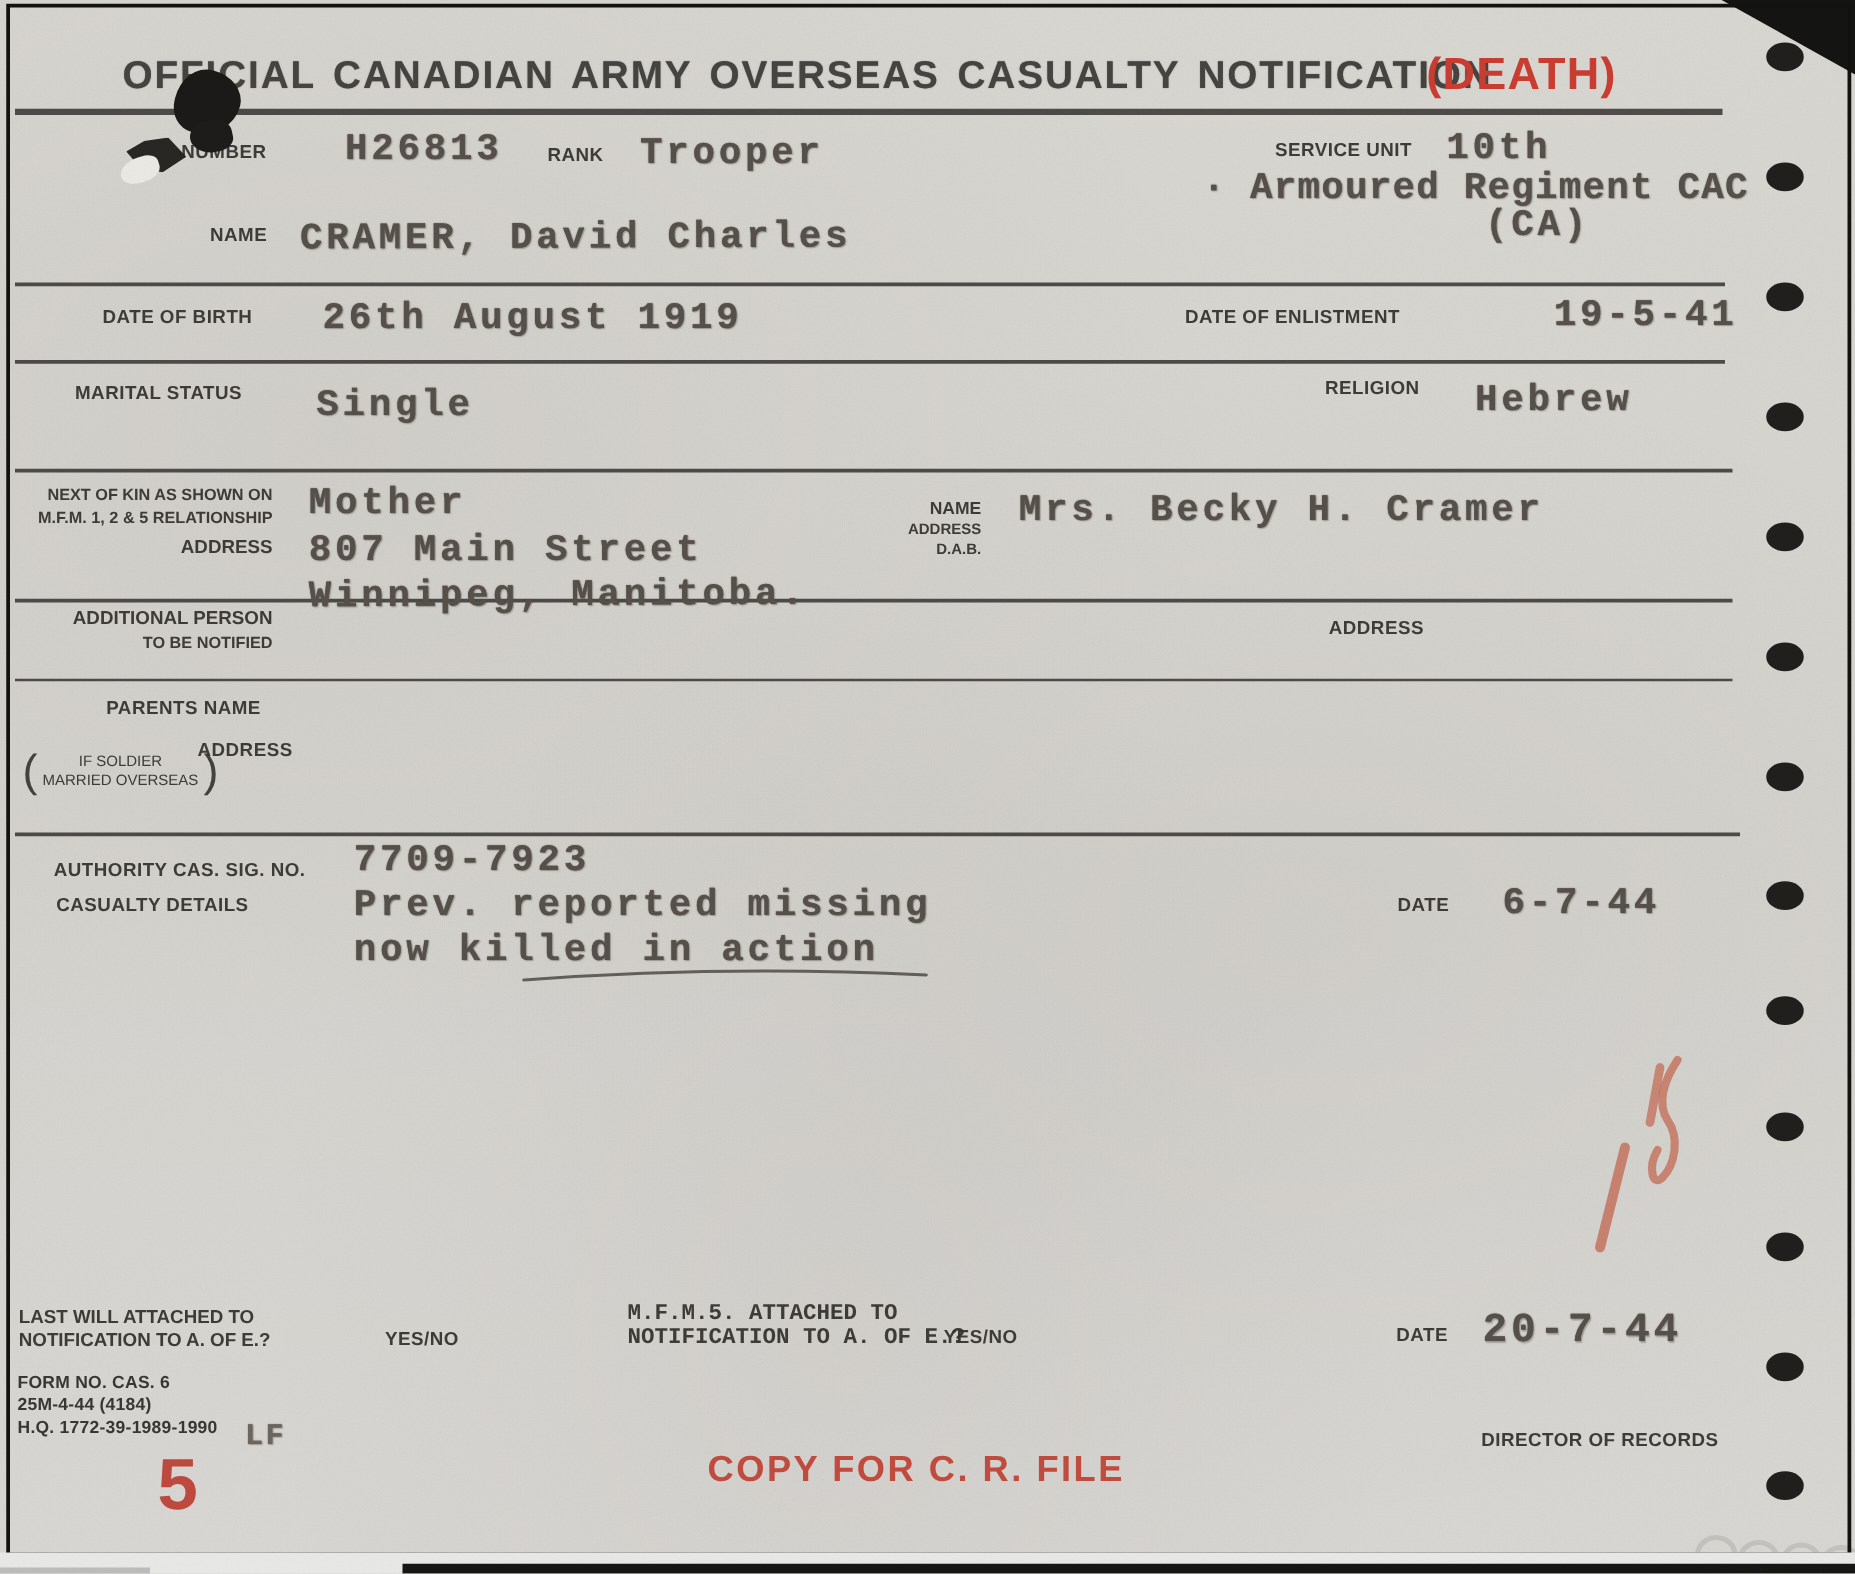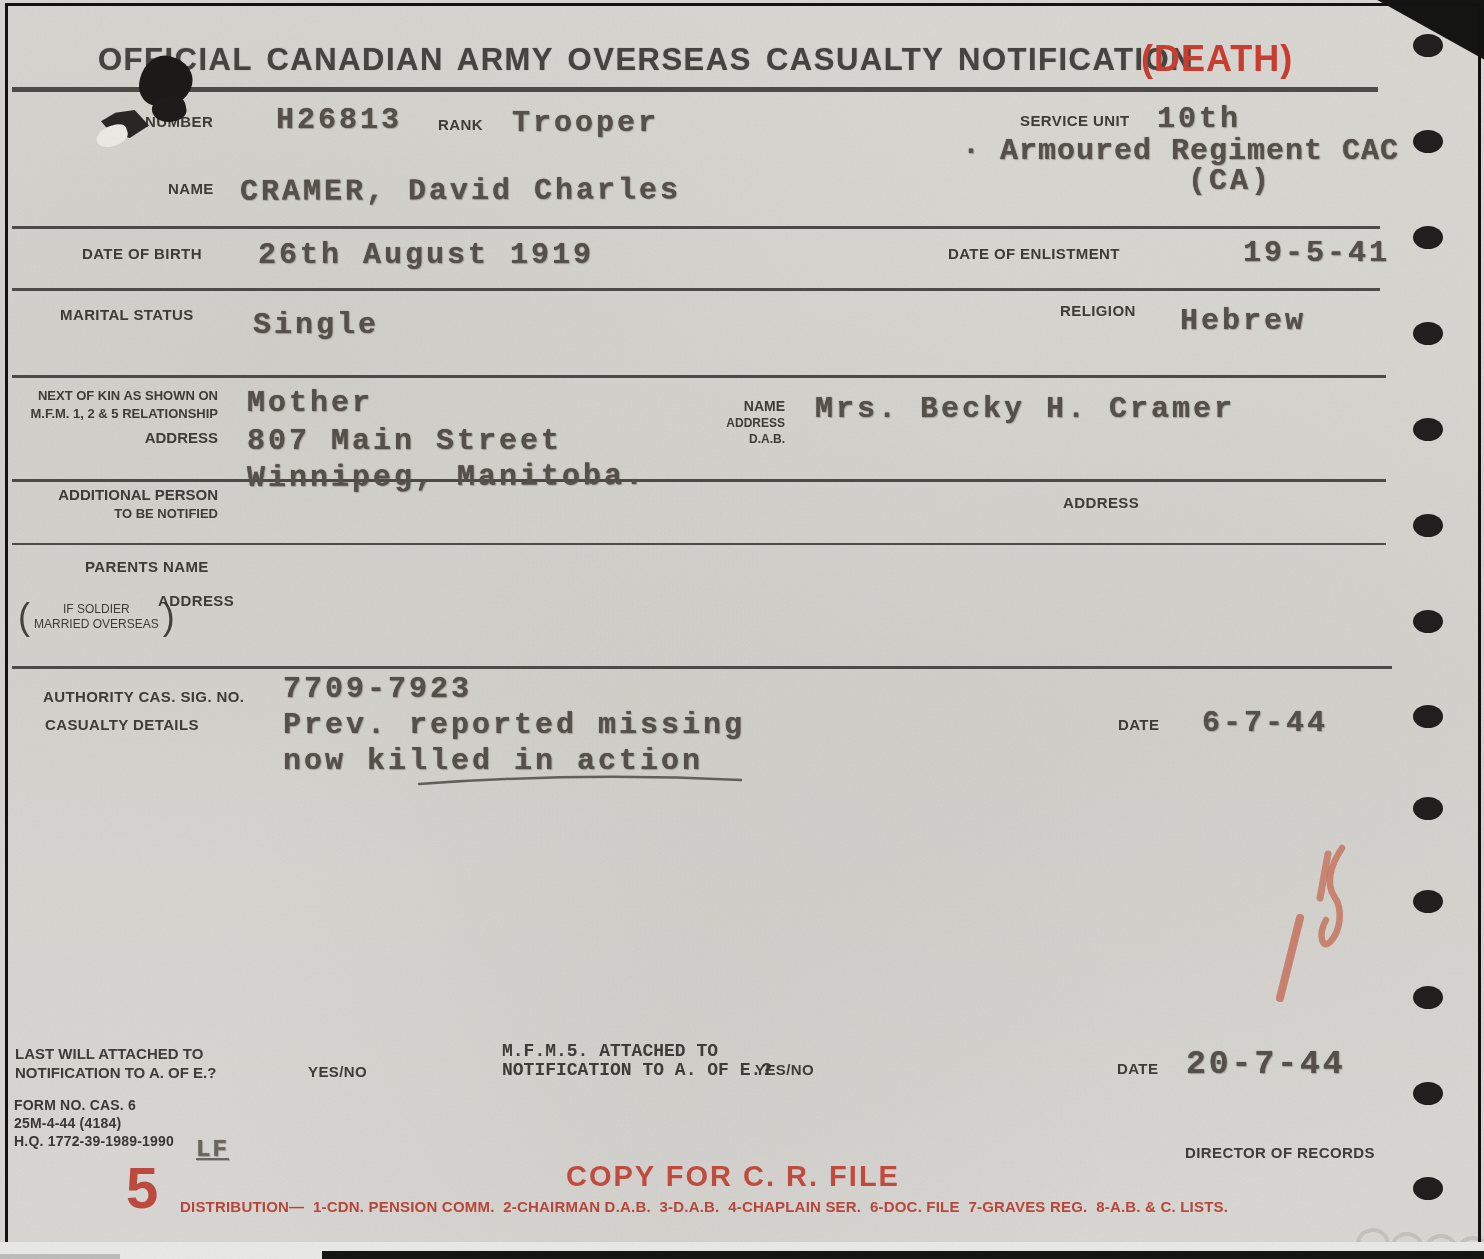--- a/index.html
+++ b/index.html
@@ -153,26 +153,25 @@
   </div>
   <span class="lbl s15" style="left:755px;top:1061px;">YES/NO</span>
   <span class="lbl s15" style="left:1117px;top:1060px;">DATE</span>
   <span class="typed" style="left:1186px;top:1046px;font-size:33px;">20-7-44</span>
 
   <div style="position:absolute;left:14px;top:1096px;font-weight:bold;font-size:14px;line-height:18px;letter-spacing:.2px;color:rgba(48,46,42,.95);">
     <div>FORM NO. CAS. 6</div>
     <div>25M-4-44 (4184)</div>
     <div>H.Q. 1772-39-1989-1990</div>
   </div>
-  <span class="typed small" style="left:196px;top:1136px;text-decoration:underline;">LF</span>
+  <span class="typed small" style="left:196px;top:1136px;">LF</span>
   <span class="lbl s15" style="left:1185px;top:1144px;">DIRECTOR OF RECORDS</span>
 
   <span class="red" style="left:126px;top:1154px;font-size:58px;color:#bf4a3e;">5</span>
   <span class="red" style="left:566px;top:1160px;font-size:29px;letter-spacing:2px;color:#c24b3e;">COPY FOR C. R. FILE</span>
-  <span class="red" style="left:180px;top:1198px;font-size:15px;letter-spacing:.2px;white-space:pre;color:#b9463c;">DISTRIBUTION—  1-CDN. PENSION COMM.  2-CHAIRMAN D.A.B.  3-D.A.B.  4-CHAPLAIN SER.  6-DOC. FILE  7-GRAVES REG.  8-A.B. &amp; C. LISTS.</span>
 
   <div class="punch" style="top:34px;"></div>
   <div class="punch" style="top:130px;"></div>
   <div class="punch" style="top:226px;"></div>
   <div class="punch" style="top:322px;"></div>
   <div class="punch" style="top:418px;"></div>
   <div class="punch" style="top:514px;"></div>
   <div class="punch" style="top:610px;"></div>
   <div class="punch" style="top:705px;"></div>
   <div class="punch" style="top:797px;"></div>

